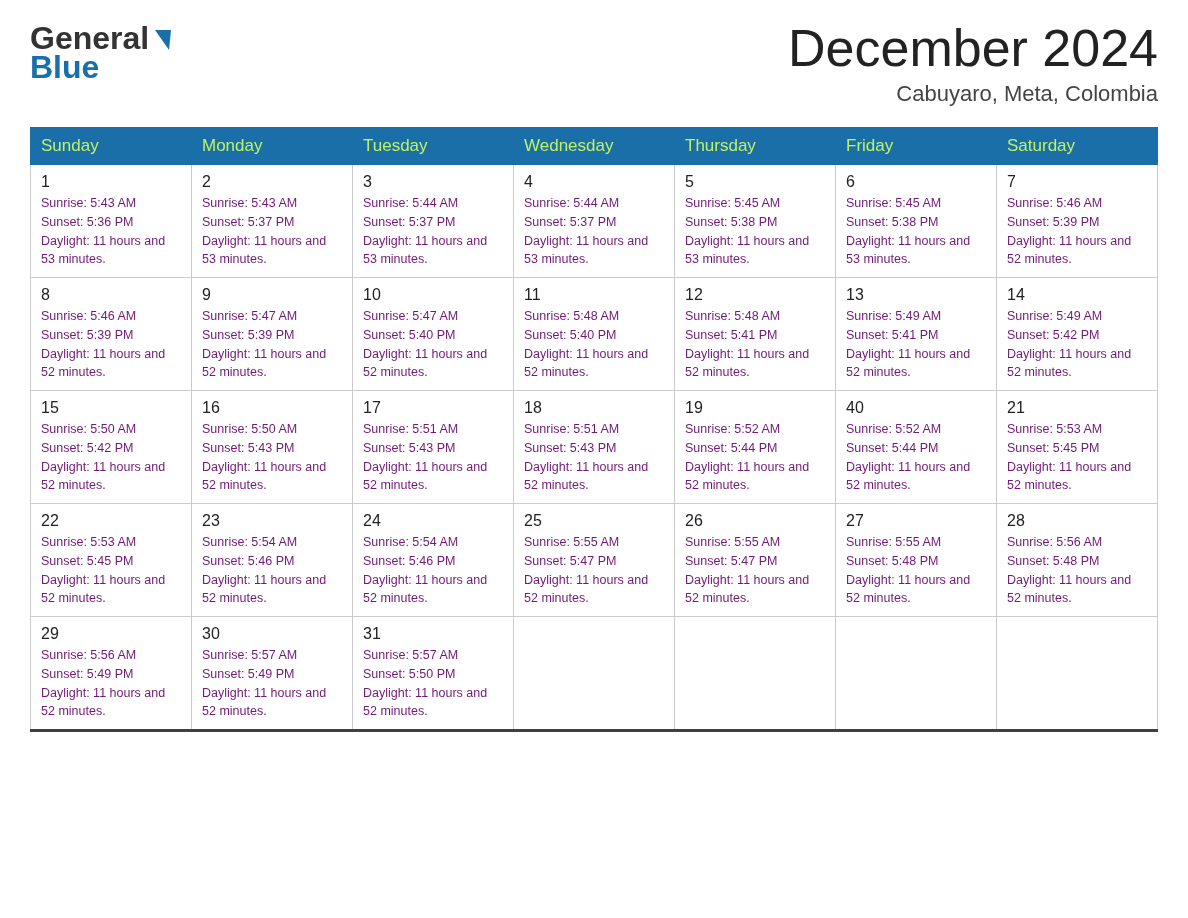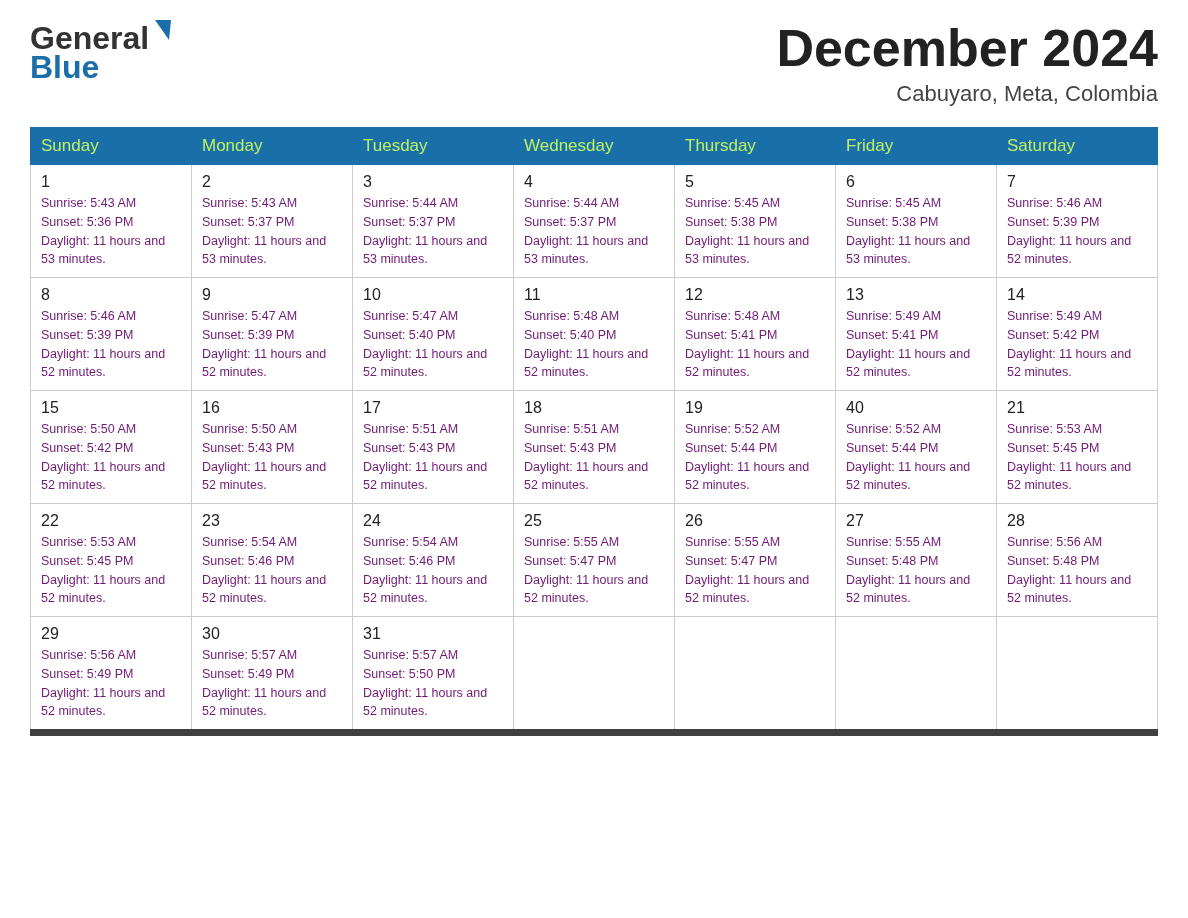--- a/index.html
+++ b/index.html
@@ -19,21 +19,21 @@
     .logo {
       display: flex;
       flex-direction: column;
       align-items: flex-start;
     }
     .title-section {
       text-align: right;
     }
     .month-title {
       font-size: 52px;
-      font-weight: bold;
+      font-weight: normal;
       color: #222;
       line-height: 1.1;
     }
     .location-title {
       font-size: 22px;
       color: #444;
       margin-top: 4px;
     }
     .calendar-table {
       width: 100%;
@@ -52,21 +52,21 @@
     .calendar-table td {
       vertical-align: top;
       padding: 8px 10px;
       border: 1px solid #ccc;
       width: 14.28%;
       font-size: 13px;
       color: #333;
       min-height: 90px;
     }
     .calendar-table tr:last-child td {
-      border-bottom: 7px solid #404040;
+      border-bottom: 3px solid #404040;
     }
     .day-number {
       font-size: 16px;
       font-weight: normal;
       color: #222;
       margin-bottom: 3px;
     }
     .day-info {
       font-size: 12.5px;
       color: #701a75;
@@ -74,21 +74,21 @@
     }
     .empty-cell {
       background: #fff;
     }
   </style>
 </head>
 <body>
 
 <div class="header">
   <div class="logo">
-    <div style="display:flex; gap:0;">
+    <div style="display:flex; align-items:center; gap:0;">
       <span style="font-size:32px; font-weight:bold; color:#333; font-family:Arial,sans-serif;">General</span>
       <div style="display:inline-flex; flex-direction:column; align-items:flex-end; position:relative; margin-left:2px;">
         <div style="width:0;height:0;border-left:14px solid transparent;border-right:2px solid transparent;border-top:20px solid #1a6fa8;margin-bottom:-2px;margin-left:4px;"></div>
       </div>
     </div>
     <div style="margin-top:-8px; margin-left:0px;text-align:right;">
       <span style="font-size:32px; font-weight:bold; color:#1a6fa8; font-family:Arial,sans-serif;">Blue</span>
     </div>
   </div>
   <div class="title-section">

